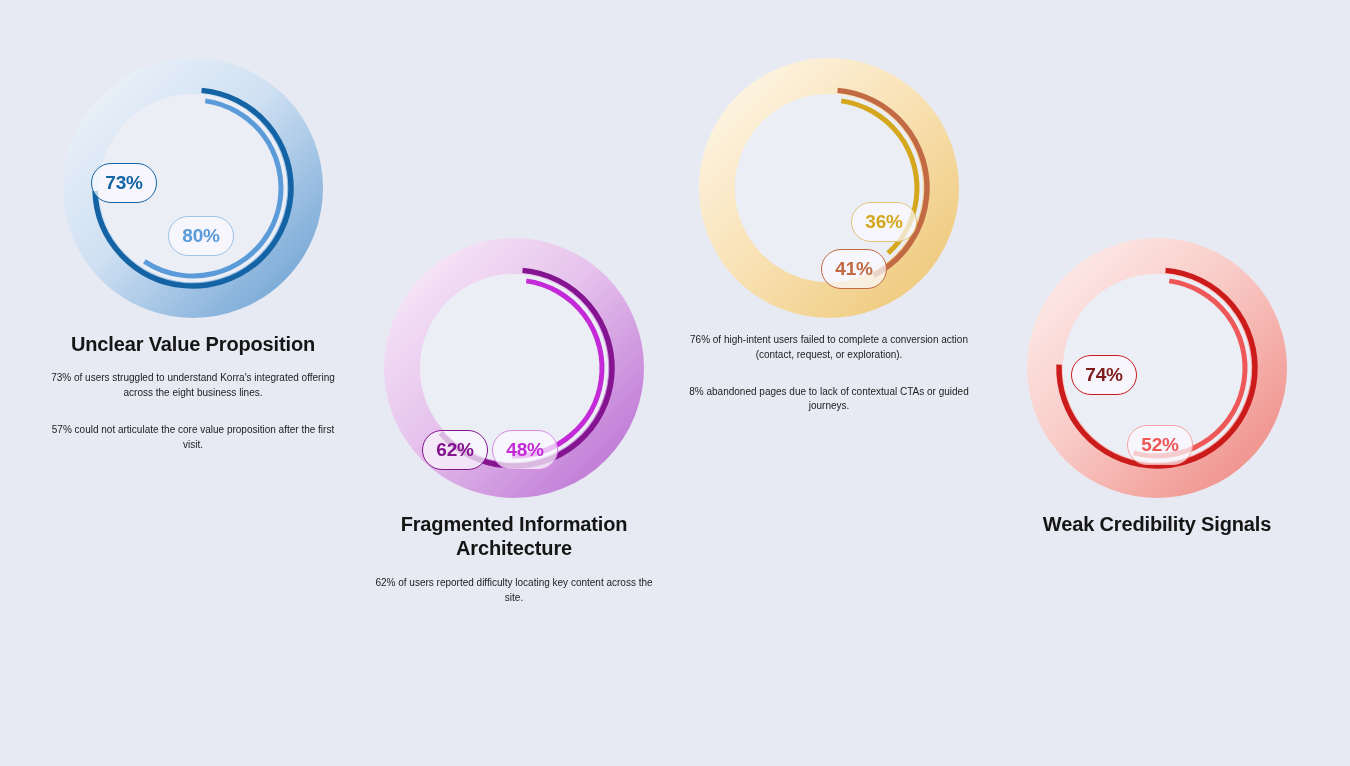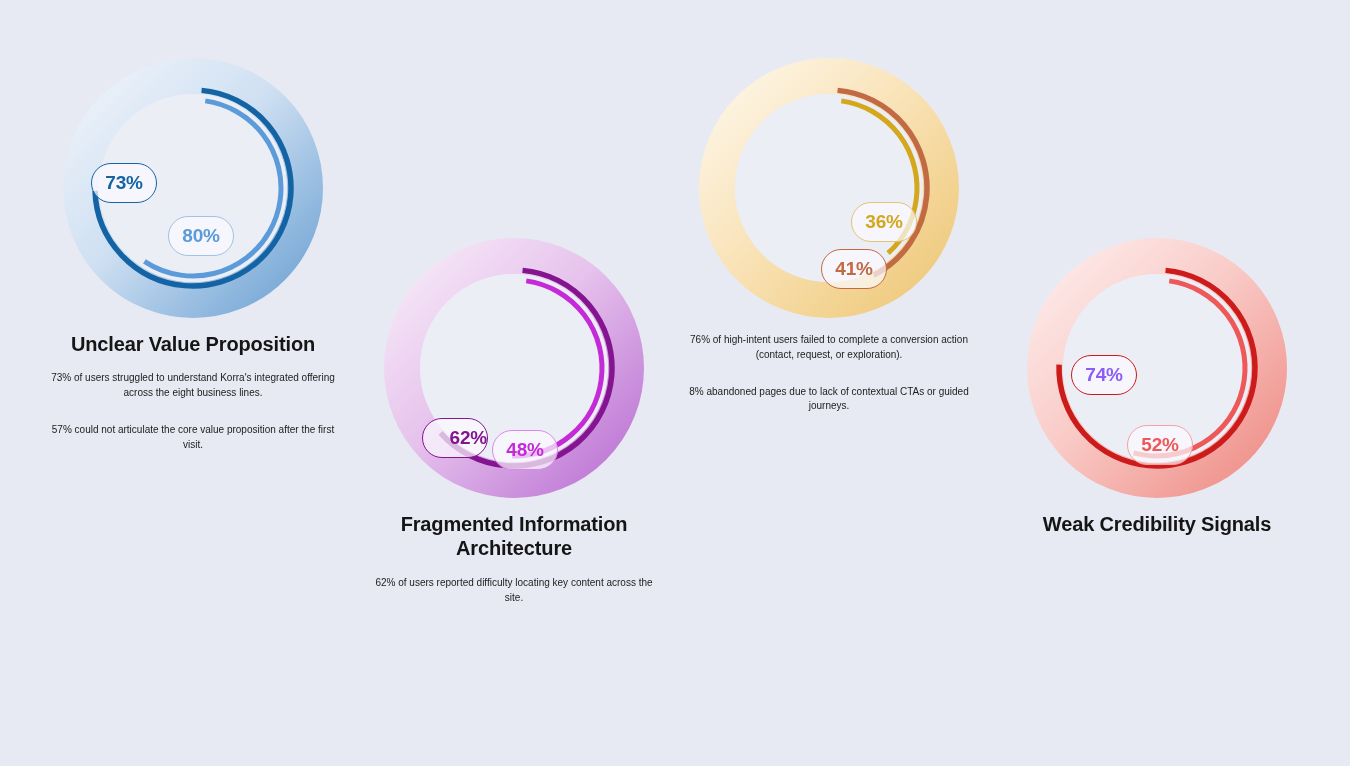--- a/index.html
+++ b/index.html
@@ -127,21 +127,21 @@
             <stop offset="0%" stop-color="#f7eaf8"></stop>
             <stop offset="45%" stop-color="#e6c2ec"></stop>
             <stop offset="100%" stop-color="#bb72d4"></stop>
           </linearGradient>
         </defs>
         <circle cx="130" cy="130" r="112" fill="none" stroke="url(#halo2)" stroke-width="36"></circle>
         <circle cx="130" cy="130" r="94" fill="#eceef6"></circle>
         <circle cx="130" cy="130" r="98" fill="none" stroke="#84148f" stroke-width="5.5" stroke-linecap="butt" transform="rotate(-85 130 130)" stroke-dasharray="381.8 683.5"></circle>
         <circle cx="130" cy="130" r="88" fill="none" stroke="#c42ad8" stroke-width="5" stroke-linecap="butt" transform="rotate(-82 130 130)" stroke-dasharray="265.4 602.8"></circle>
       </svg>
-      <div class="pill pill-a" style="left:38px; top:180px; border-color:#84148f; color:#84148f;justify-content:flex-end;">
+      <div class="pill pill-a" style="left:38px; top:192px; border-color:#84148f; color:#84148f;">
         <span>62%</span>
       </div>
       <div class="pill pill-b" style="left:108px; top:192px; border-color:#d98ae6; color:#c42ad8;">
         <span>48%</span>
       </div>
     </div>
     <div class="card-title">Fragmented Information Architecture</div>
     <div class="card-body">
       <p>62% of users reported difficulty locating key content across the site.</p>
     </div>
@@ -183,21 +183,21 @@
             <stop offset="0%" stop-color="#fdeceb"></stop>
             <stop offset="45%" stop-color="#f9cbc7"></stop>
             <stop offset="100%" stop-color="#ef8c86"></stop>
           </linearGradient>
         </defs>
         <circle cx="130" cy="130" r="112" fill="none" stroke="url(#halo4)" stroke-width="36"></circle>
         <circle cx="130" cy="130" r="94" fill="#eceef6"></circle>
         <circle cx="130" cy="130" r="98" fill="none" stroke="#cc1b1b" stroke-width="5.5" stroke-linecap="butt" transform="rotate(-85 130 130)" stroke-dasharray="455.7 609.6"></circle>
         <circle cx="130" cy="130" r="88" fill="none" stroke="#ef5858" stroke-width="5" stroke-linecap="butt" transform="rotate(-82 130 130)" stroke-dasharray="287.5 580.7"></circle>
       </svg>
-      <div class="pill pill-a" style="left:44px; top:117px; border-color:#cc1b1b; color:#8b5cf6;">
+      <div class="pill pill-a" style="left:44px; top:117px; border-color:#cc1b1b; color:#7f1d1d;">
         <span>74%</span>
       </div>
       <div class="pill pill-b" style="left:100px; top:170px; border-color:#f4a3a0; color:#ef5858;margin-top:17px;">
         <span>52%</span>
       </div>
     </div>
     <div class="card-title">Weak Credibility Signals</div>
   </div>
 
 </div>

